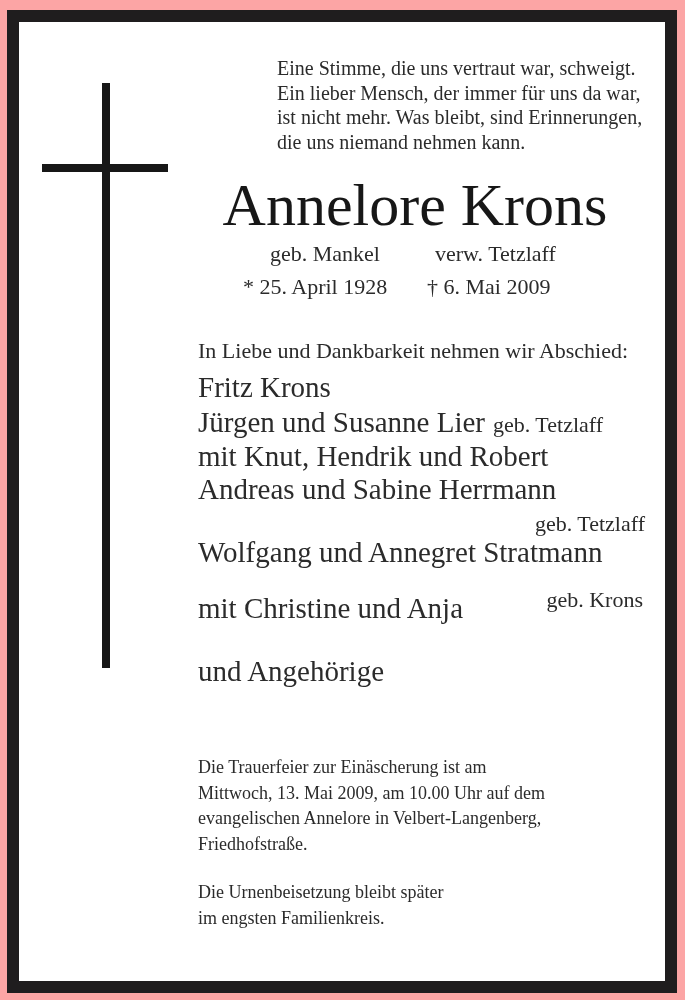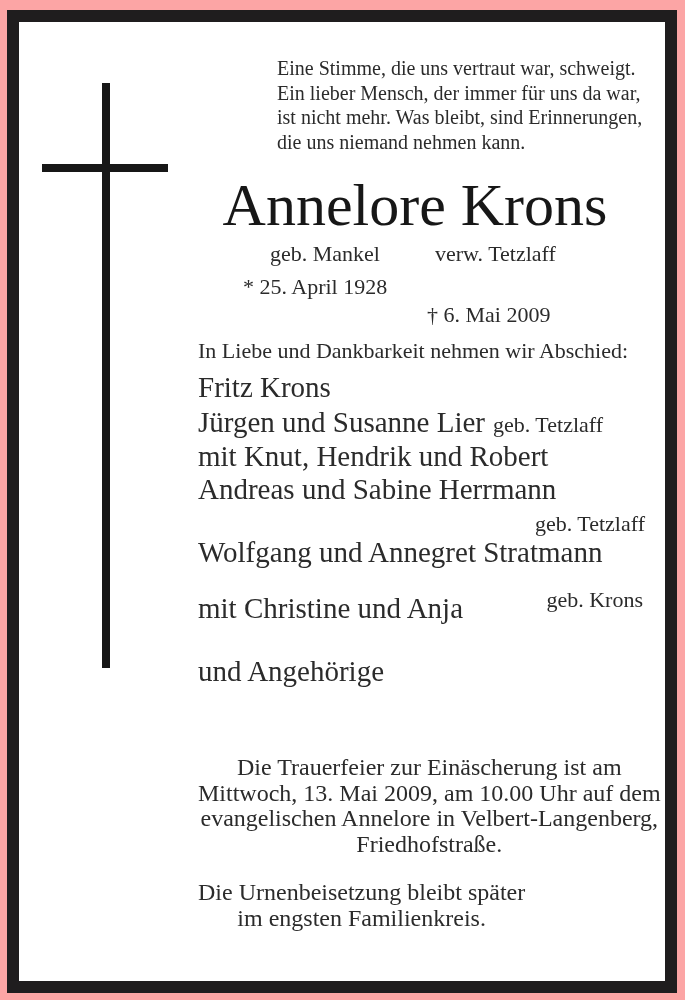--- a/index.html
+++ b/index.html
@@ -45,36 +45,36 @@
     font-size: 60px; line-height: 1;
     text-align: center;
     font-weight: normal;
     color: #171717;
     margin: 0;
   }
   .sub { font-size: 22px; line-height: 1.1; }
   .maiden  { left: 270px; top: 242px; }
   .widowed { left: 435px; top: 242px; }
   .birth   { left: 243px; top: 275px; }
-  .death   { left: 427px; top: 275px; margin-top: 28px; }
+  .death   { left: 427px; top: 275px; }
   .farewell { left: 198px; top: 338px; font-size: 22px; }
   .mourner { left: 198px; font-size: 29px; line-height: 1.05; }
   .m1 { top: 372px; }
   .m2 { top: 407px; }
   .m3 { top: 441px; }
   .m4 { top: 474px; }
   .m5 { top: 537px; }
   .m6 { top: 593px; }
   .m7 { top: 656px; }
   .suffix-inline { font-size: 22px; margin-left: 8px; }
   .suffix-right { font-size: 22px; line-height: 1.1; }
   .s4 { right: 40px; top: 512px; }
   .s5 { right: 42px; top: 572px; margin-top: 16px; }
   .address { left: 198px; top: 695px; font-size: 22px; }
-  .para { font-size: 24px; line-height: 25.5px; text-align: center; }
+  .para { font-size: 18px; line-height: 25.5px; }
   .funeral { left: 198px; top: 755px; }
   .urn { left: 198px; top: 880px; }
 </style>
 </head>
 <body>
 
 <div class="screen">
 
   <div class="frame"></div>
 

